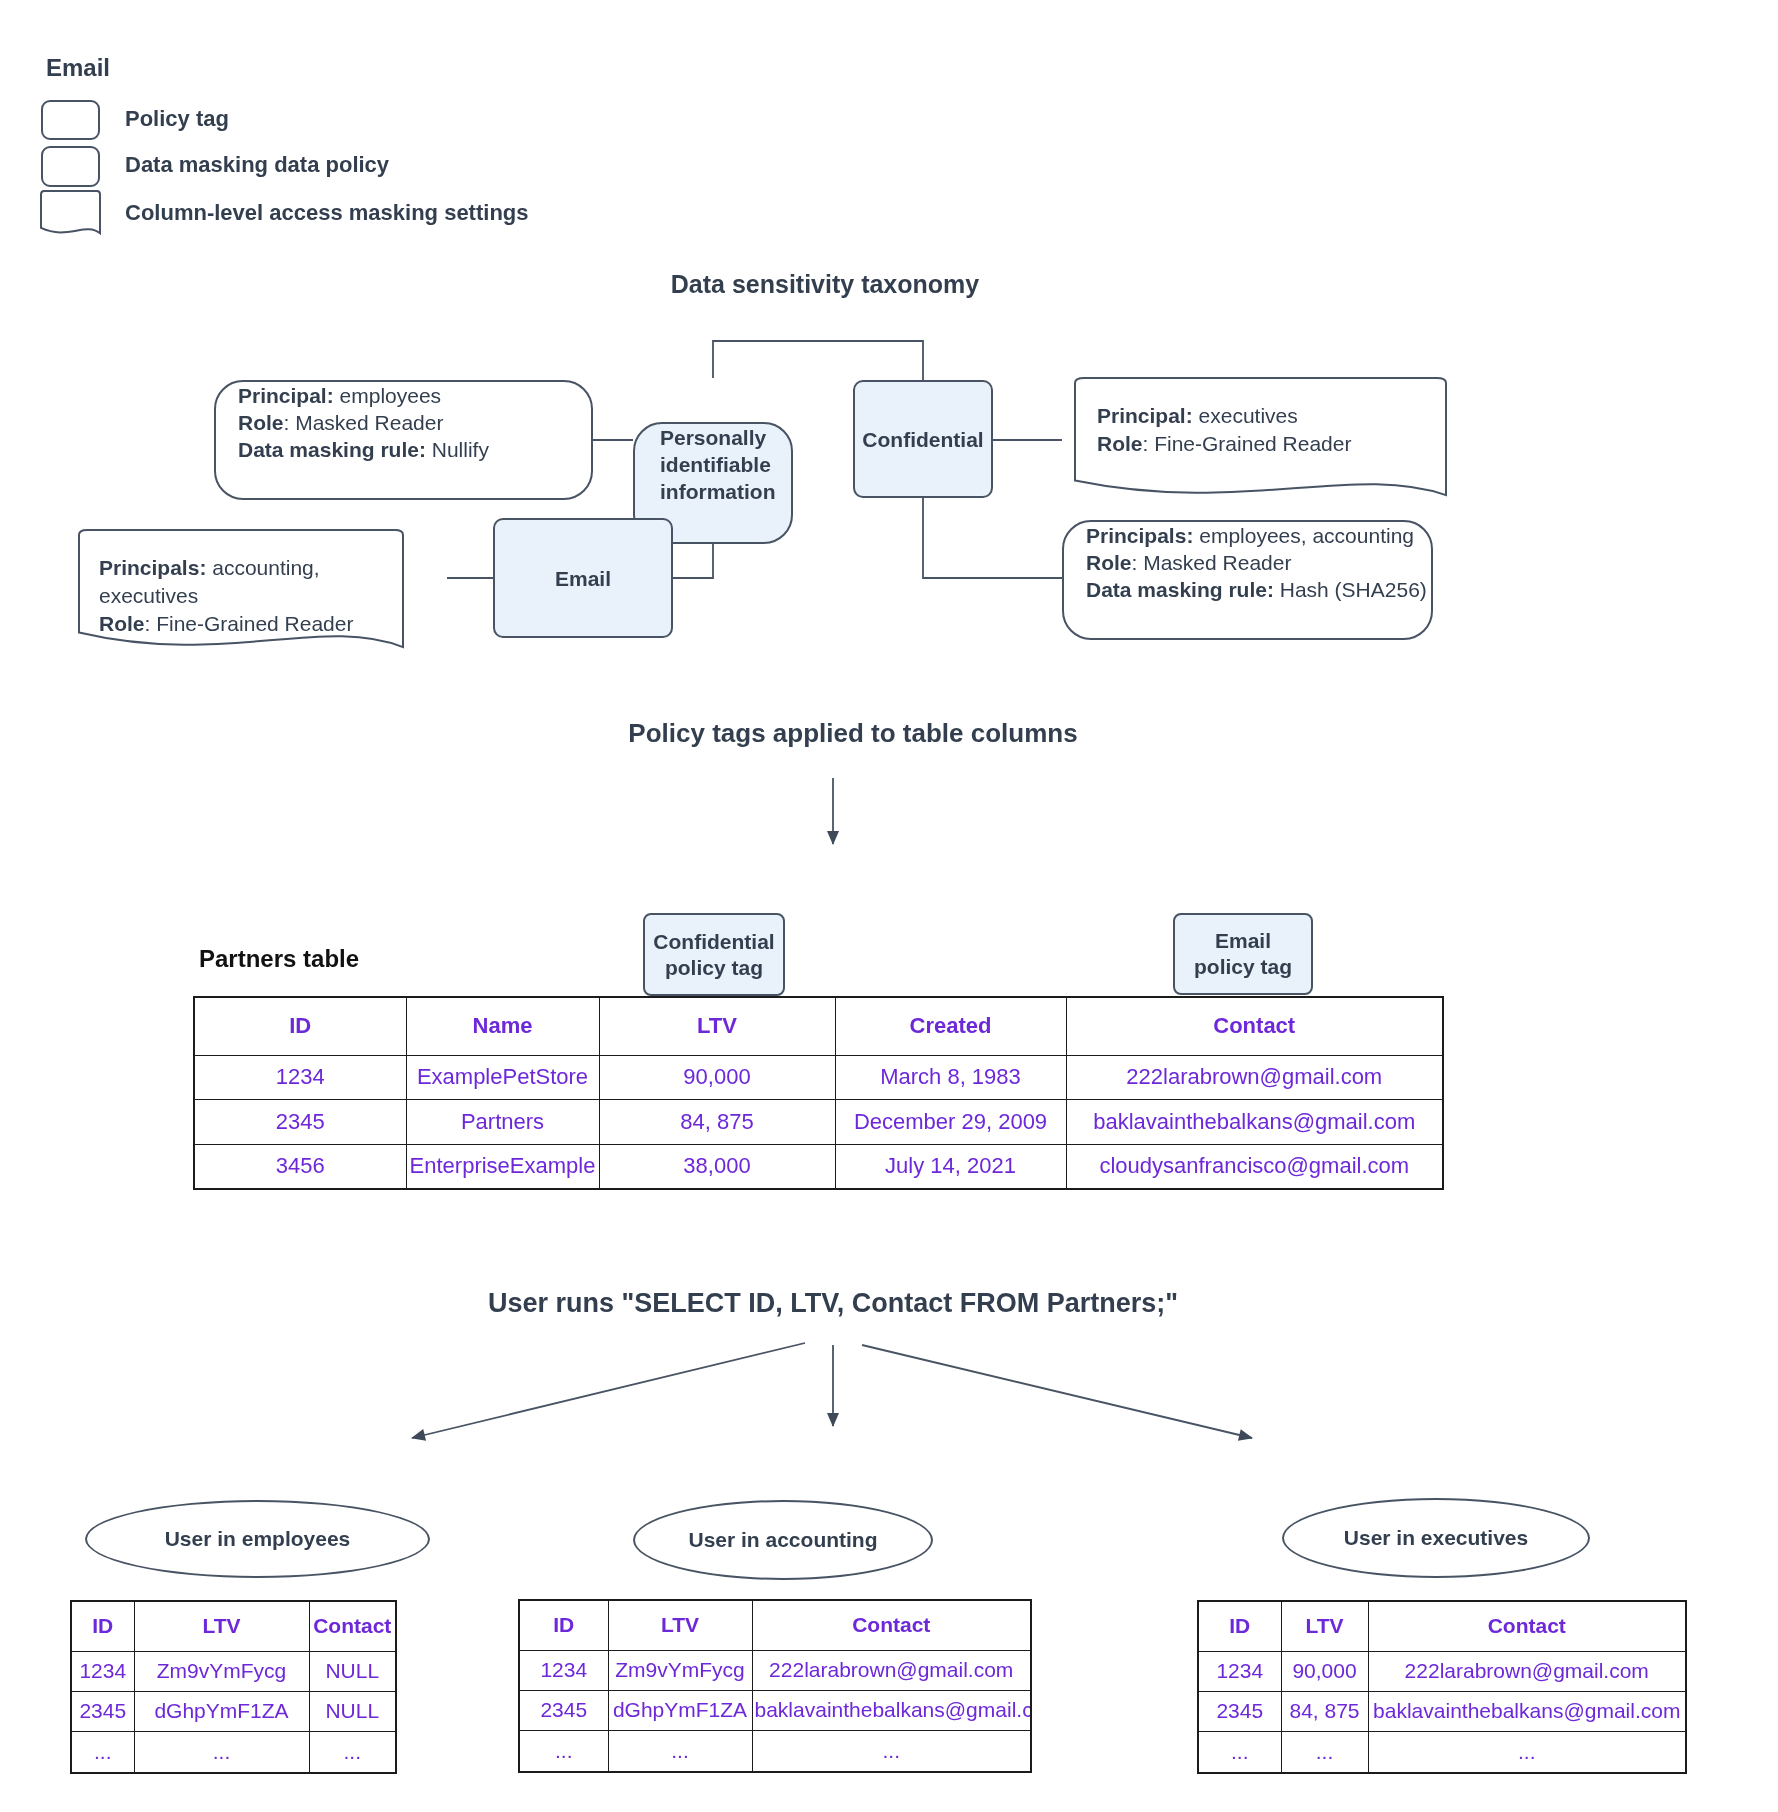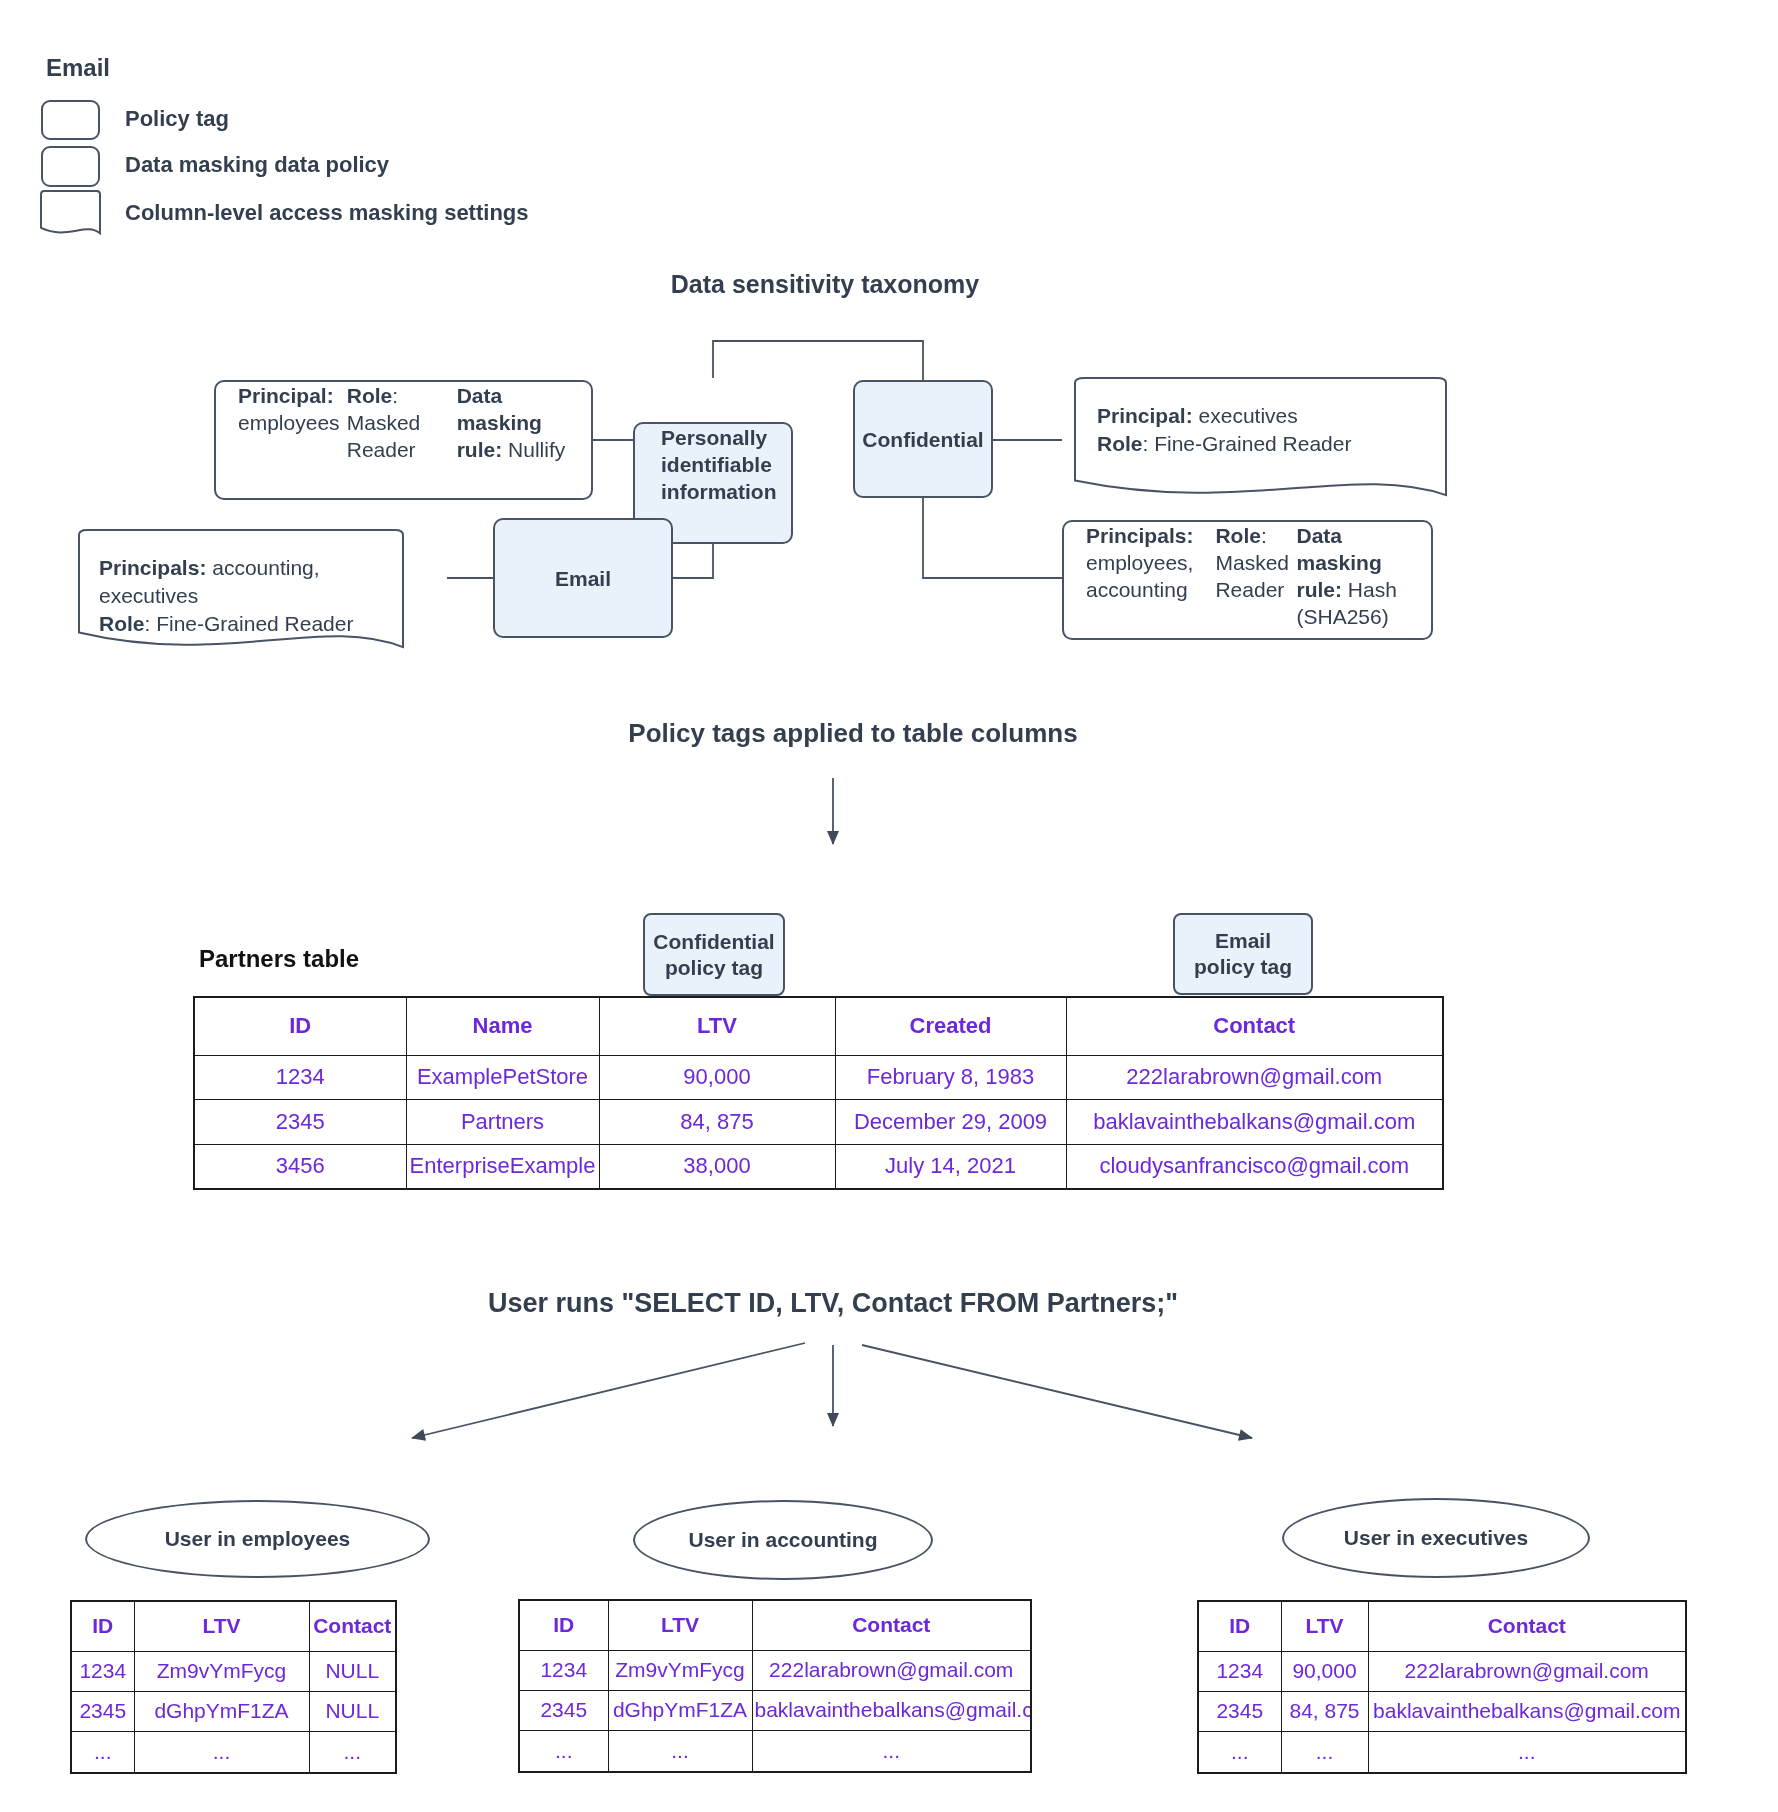--- a/index.html
+++ b/index.html
@@ -3,21 +3,21 @@
 <meta charset="utf-8">
 <style>
   html,body{margin:0;padding:0;background:#fff;}
   .canvas{position:relative;width:1778px;height:1812px;background:#ffffff;
     font-family:"Liberation Sans","DejaVu Sans",sans-serif;color:#333f4f;overflow:hidden;}
   .abs{position:absolute;box-sizing:border-box;}
   .box{position:absolute;box-sizing:border-box;background:#fff;border:2px solid #485363;border-radius:10px;}
   .blue{background:#e9f1fb;}
   .tag{border-radius:8px;}
   .center{display:flex;align-items:center;justify-content:center;text-align:center;}
-  .vcenter{display:flex;flex-direction:row;justify-content:flex-end;}
+  .vcenter{display:flex;flex-direction:column;justify-content:flex-start;border-radius:29px;}
   .lines{font-size:21px;line-height:27px;}
   .lines b{font-weight:bold;}
   .bold{font-weight:bold;}
   .h-title{font-weight:bold;text-align:center;}
   .doc-svg{position:absolute;left:0;top:0;width:100%;height:100%;overflow:visible;}
   .doc-svg path{fill:#ffffff;stroke:#485363;stroke-width:2;vector-effect:non-scaling-stroke;}
   .doc-text{position:relative;}
   .oval{position:absolute;box-sizing:border-box;background:#fff;border:2px solid #485363;border-radius:50%;
     display:flex;align-items:center;justify-content:center;font-weight:bold;font-size:21px;}
   .dtable{position:absolute;box-sizing:border-box;color:#6d28d9;}
@@ -148,21 +148,21 @@
         <th>ID</th>
         <th>Name</th>
         <th>LTV</th>
         <th>Created</th>
         <th>Contact</th>
       </tr>
       <tr style="height:44px">
         <td>1234</td>
         <td>ExamplePetStore</td>
         <td>90,000</td>
-        <td>February 8, 1983</td>
+        <td>March 8, 1983</td>
         <td>222larabrown@gmail.com</td>
       </tr>
       <tr style="height:45px">
         <td>2345</td>
         <td>Partners</td>
         <td>84, 875</td>
         <td>December 29, 2009</td>
         <td>baklavainthebalkans@gmail.com</td>
       </tr>
       <tr style="height:45px">

